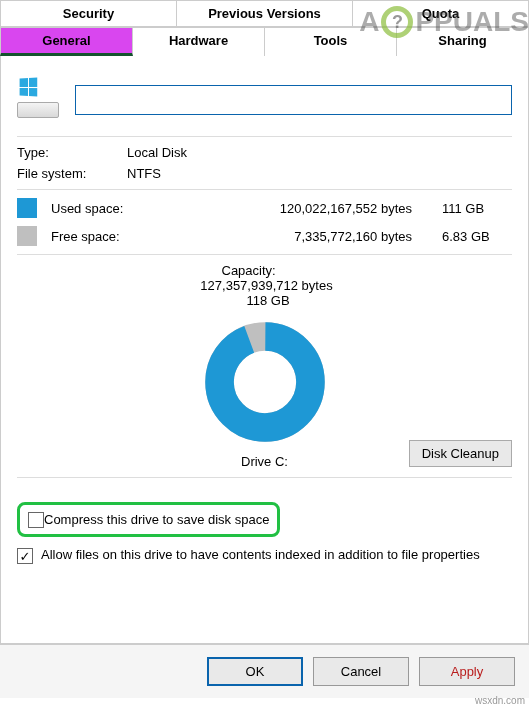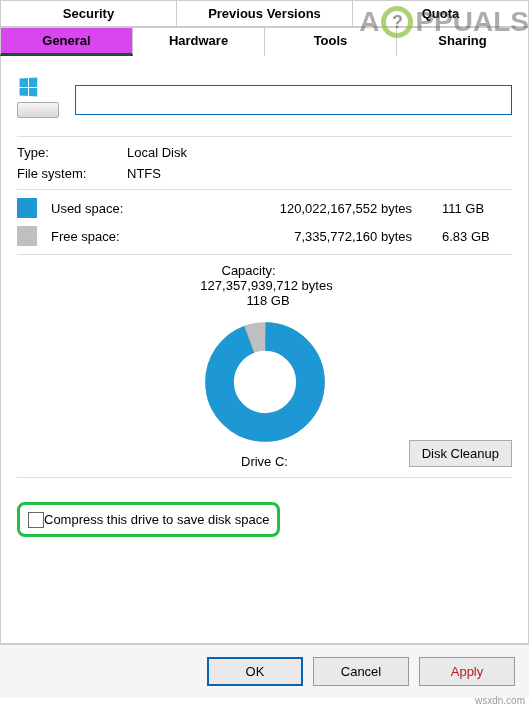--- a/index.html
+++ b/index.html
@@ -283,20 +283,24 @@
   </div>
 
   <hr class="hr">
   <div style="height:16px"></div>
 
   <div class="highlight">
     <div class="cb"></div>
     <span>Compress this drive to save disk space</span>
   </div>
 
+  <div class="cb-row" style="margin-top:10px">
+    <div class="cb checked"></div>
+    <span>Allow files on this drive to have contents indexed in addition to file properties</span>
+  </div>
 
 </div>
 
 <div class="footer">
   <button class="primary">OK</button>
   <button>Cancel</button>
   <button disabled="">Apply</button>
 </div>
 
 <div class="watermark">

